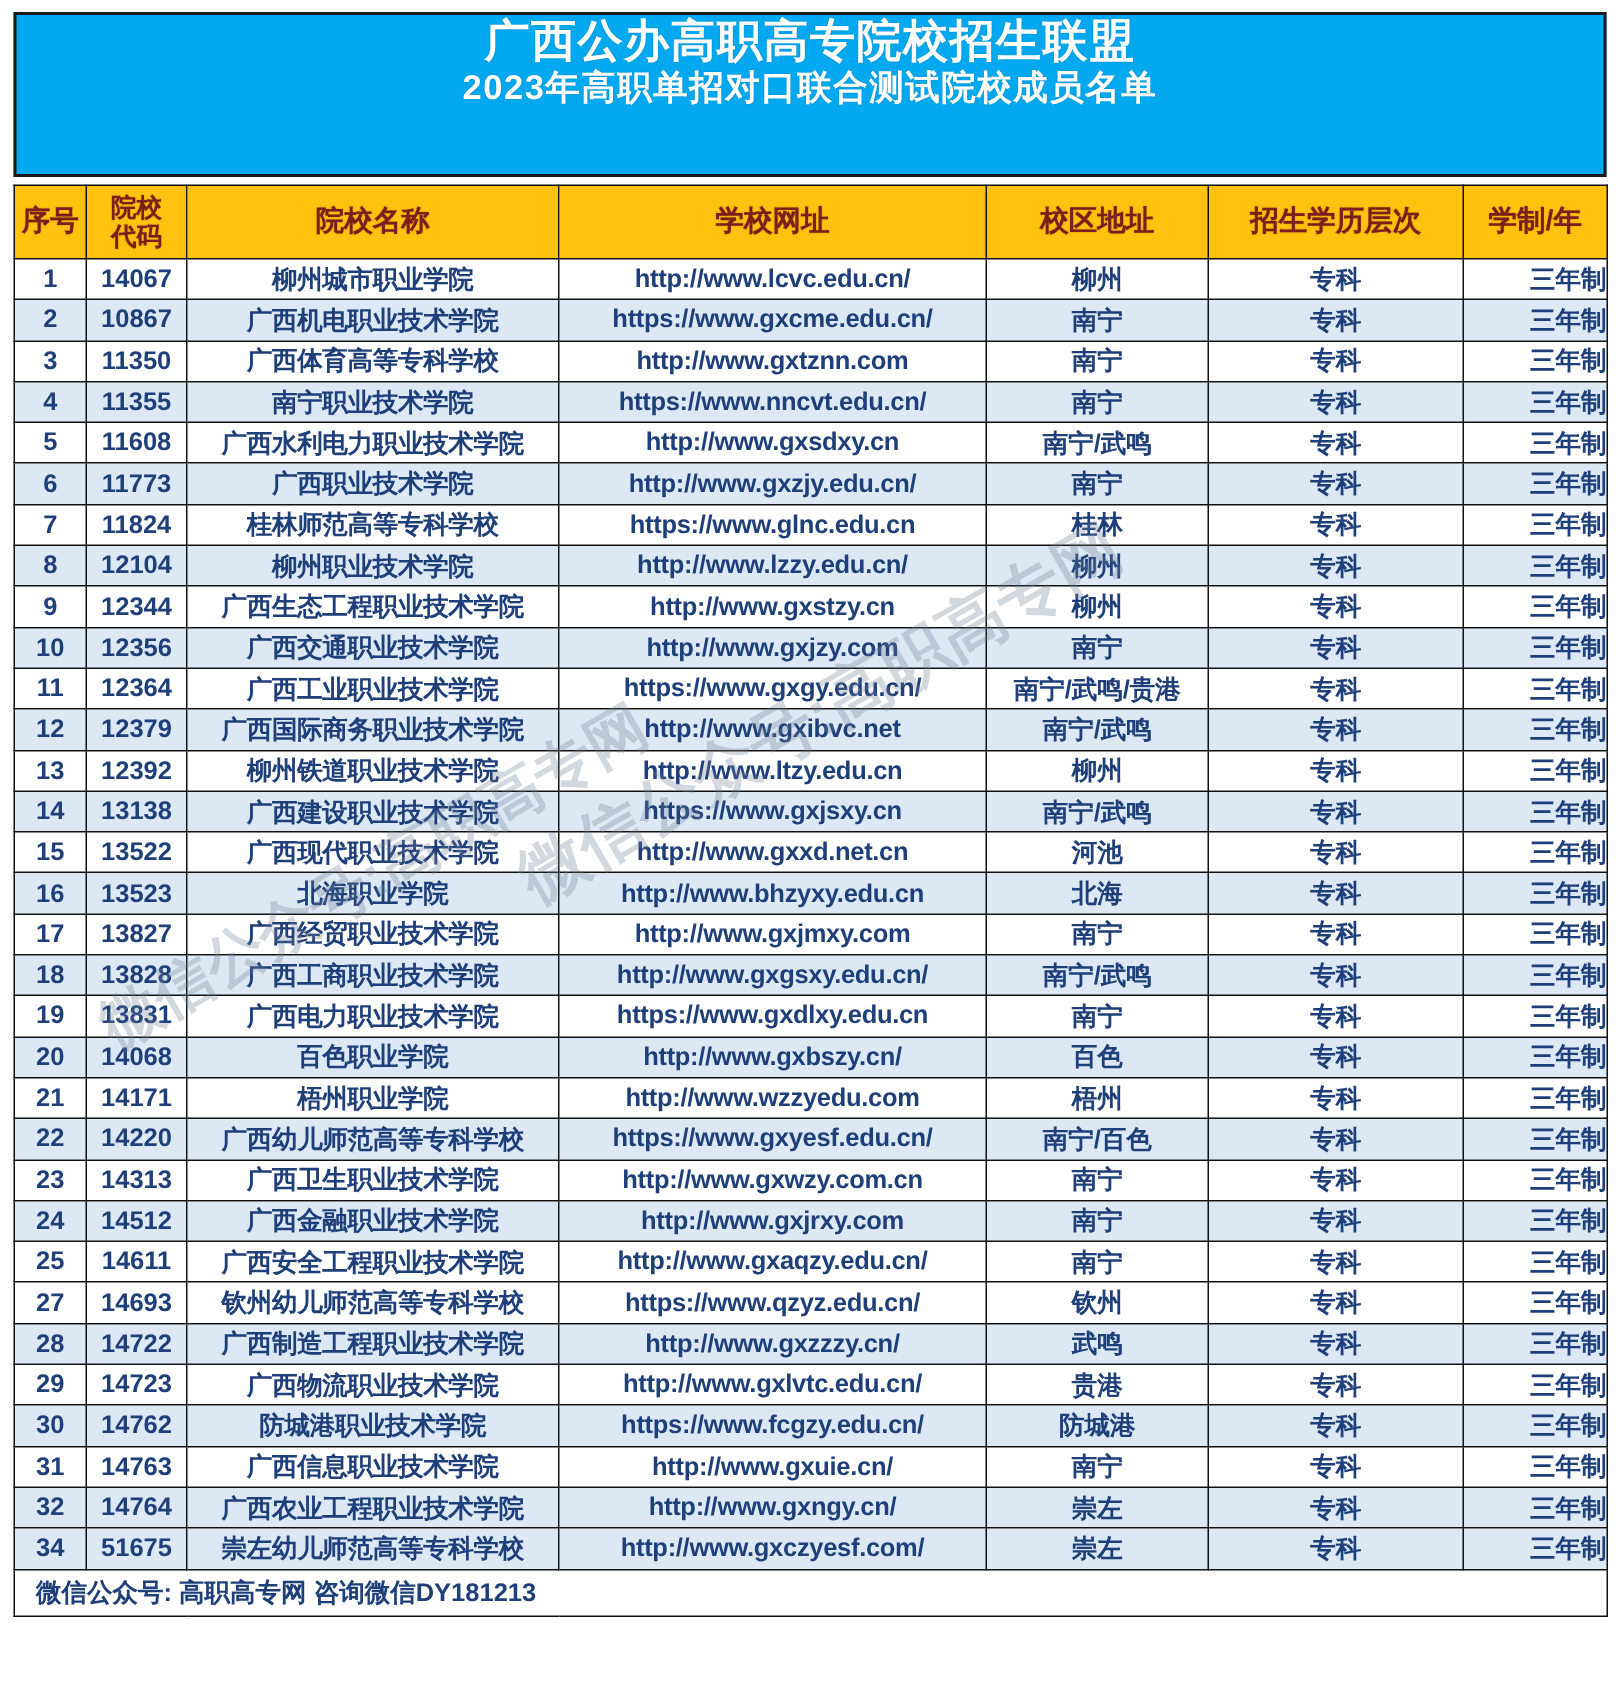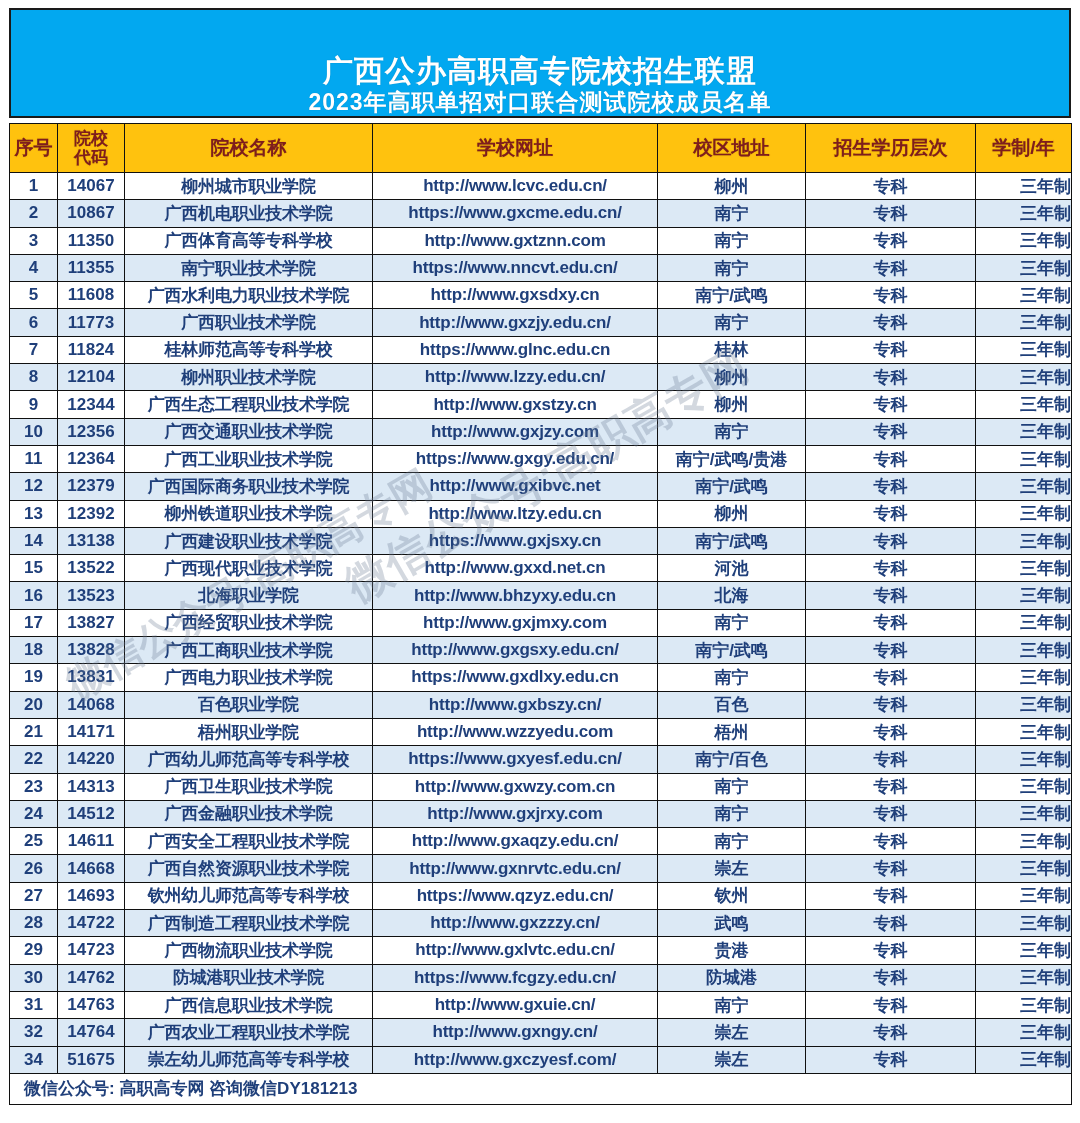--- a/index.html
+++ b/index.html
@@ -24,21 +24,21 @@
   }
 
   
   .banner {
     background: #02a8f0;
     border: 2px solid #1a1a1a;
     height: 110px;
     display: flex;
     flex-direction: column;
     align-items: center;
-    justify-content: flex-end;
+    justify-content: flex-start;
     box-sizing: border-box;
   }
   .banner-line {
     color: #ffffff;
     font-weight: bold;
     letter-spacing: 1px;
     line-height: 1.18;
     text-shadow: 0 0 1px rgba(0,0,0,0.25);
   }
   .banner-line1 { font-size: 30px; }
@@ -379,29 +379,20 @@
         </tr>
         <tr>
           <td class="c-idx">25</td>
           <td class="c-code">14611</td>
           <td class="c-name">广西安全工程职业技术学院</td>
           <td class="c-url">http://www.gxaqzy.edu.cn/</td>
           <td class="c-addr">南宁</td>
           <td class="c-level">专科</td>
           <td class="c-years">三年制</td>
         </tr>
-        <tr class="alt">
-          <td class="c-idx">26</td>
-          <td class="c-code">14668</td>
-          <td class="c-name">广西自然资源职业技术学院</td>
-          <td class="c-url">http://www.gxnrvtc.edu.cn/</td>
-          <td class="c-addr">崇左</td>
-          <td class="c-level">专科</td>
-          <td class="c-years">三年制</td>
-        </tr>
         <tr>
           <td class="c-idx">27</td>
           <td class="c-code">14693</td>
           <td class="c-name">钦州幼儿师范高等专科学校</td>
           <td class="c-url">https://www.qzyz.edu.cn/</td>
           <td class="c-addr">钦州</td>
           <td class="c-level">专科</td>
           <td class="c-years">三年制</td>
         </tr>
         <tr class="alt">

